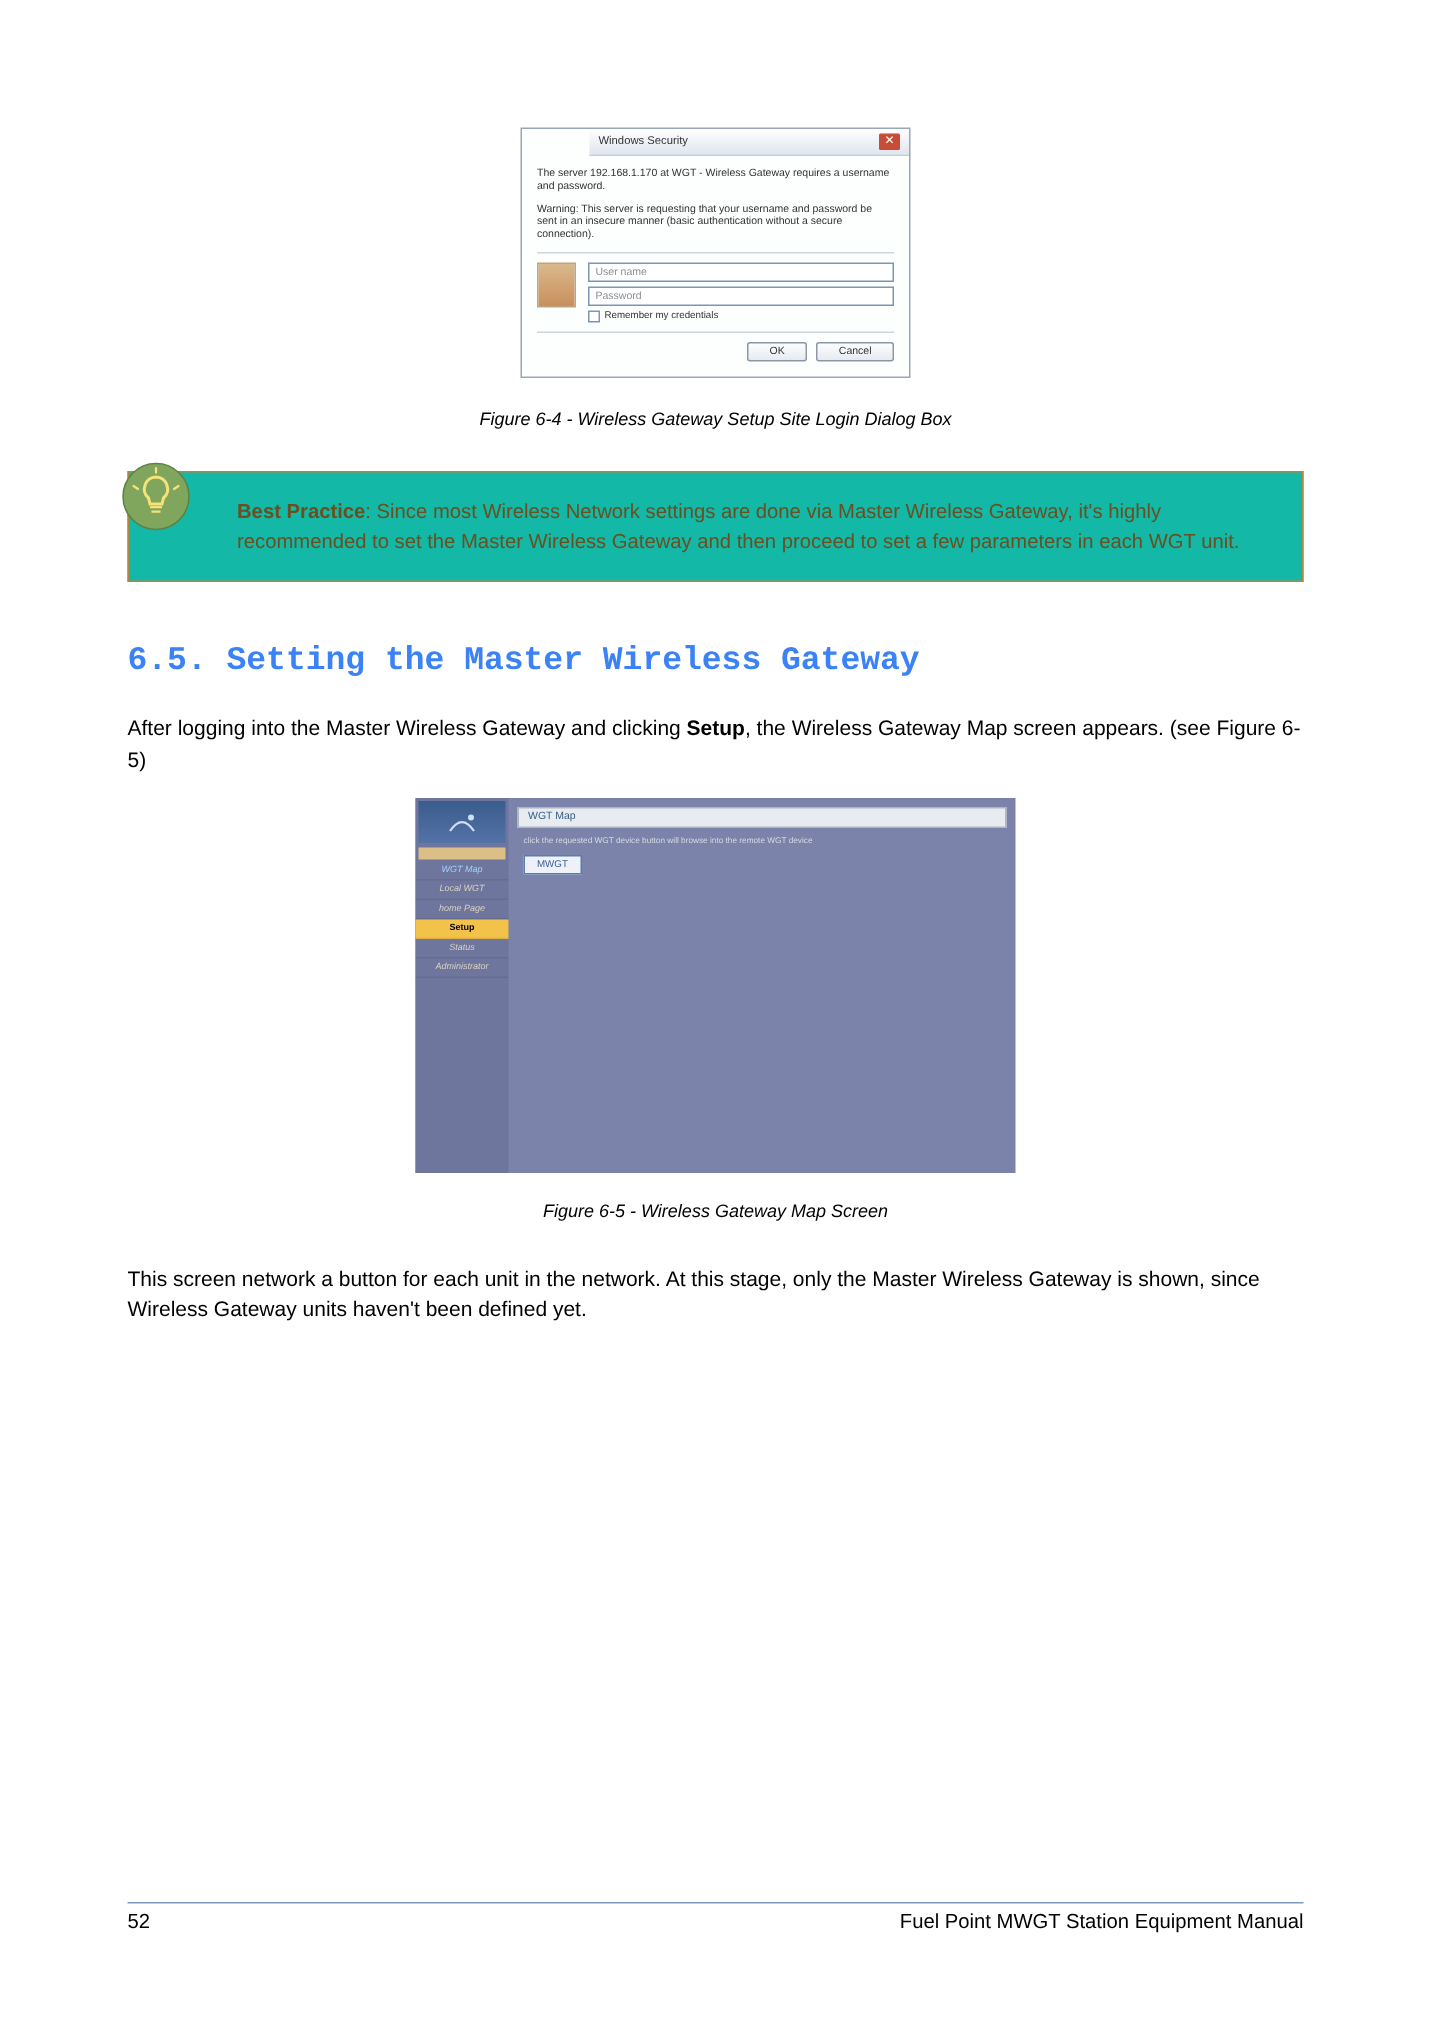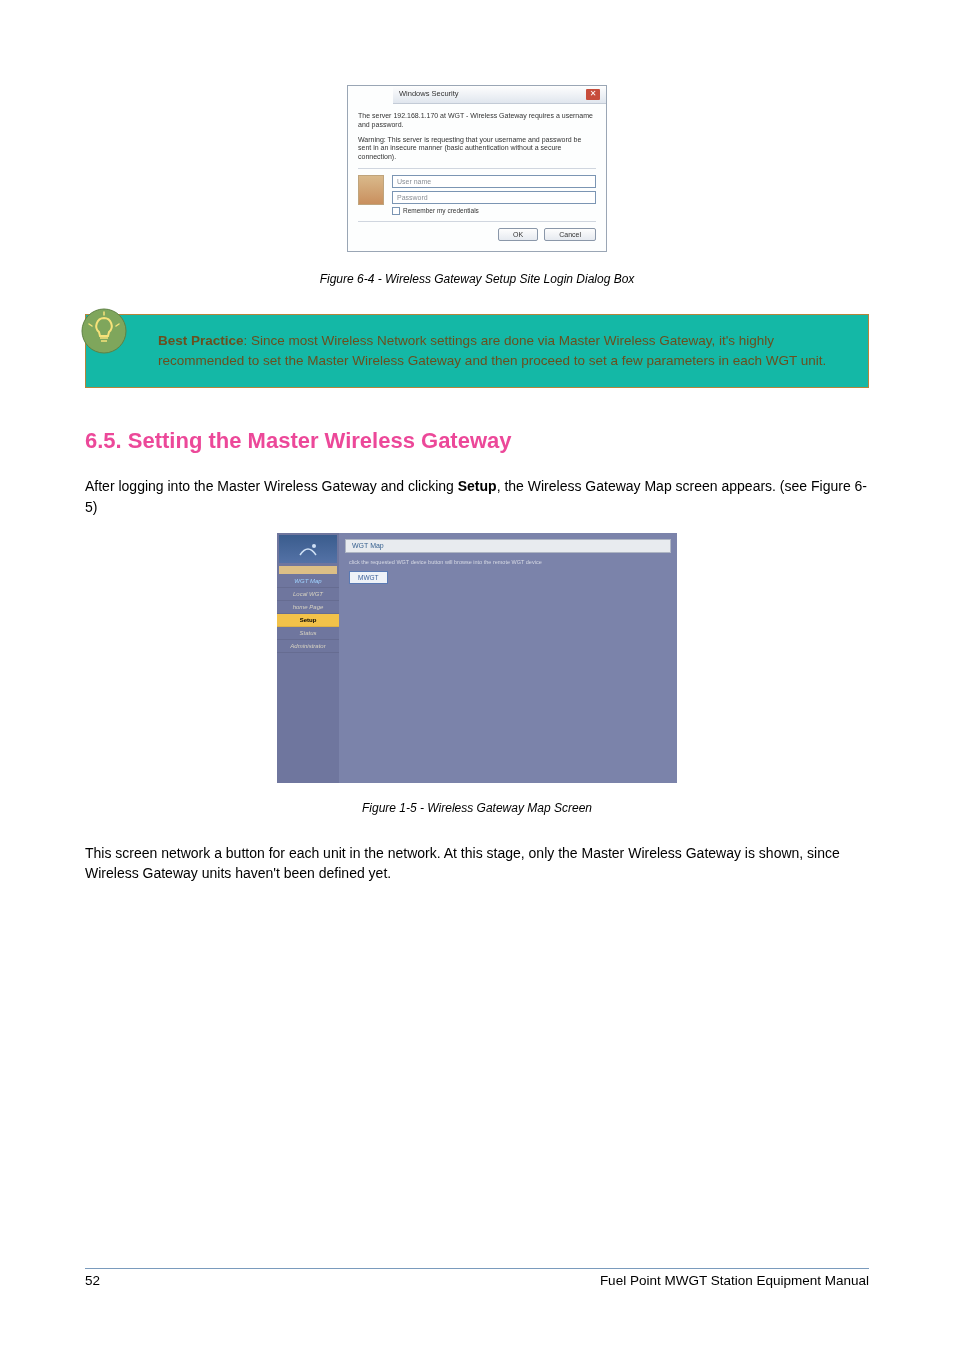--- a/index.html
+++ b/index.html
@@ -99,24 +99,25 @@
     line-height: 1.5;
   }
   .bulb-badge {
     position: absolute;
     left: -4px;
     top: -6px;
     width: 46px;
     height: 46px;
   }
   h2.section {
-    color: #ec4899;
+    color: #3b82f6;
     font-size: 22px;
     font-weight: bold;
     margin-bottom: 22px;
+    font-family: Liberation Mono, monospace;
   }
   p.body {
     font-size: 14px;
     line-height: 1.45;
     margin-bottom: 16px;
   }
   .wgt-wrap { display: flex; justify-content: center; margin: 6px 0 16px 0; }
   .wgt-screen {
     width: 400px;
     height: 250px;
@@ -255,20 +256,20 @@
       <div class="wgt-side-item">Administrator</div>
     </div>
     <div class="wgt-main">
       <div class="wgt-panel">WGT Map</div>
       <div class="wgt-subtext">click the requested WGT device button will browse into the remote WGT device</div>
       <div class="wgt-btn">MWGT</div>
     </div>
   </div>
 </div>
 
-<div class="figure-caption">Figure 1-5 - Wireless Gateway Map Screen</div>
+<div class="figure-caption">Figure 6-5 - Wireless Gateway Map Screen</div>
 
 <p class="body">This screen network a button for each unit in the network. At this stage, only the Master Wireless Gateway is shown, since Wireless Gateway units haven't been defined yet.</p>
 
 <div class="footer">
   <span>52</span>
   <span>Fuel Point MWGT Station Equipment Manual</span>
 </div>
 
 </body></html>

